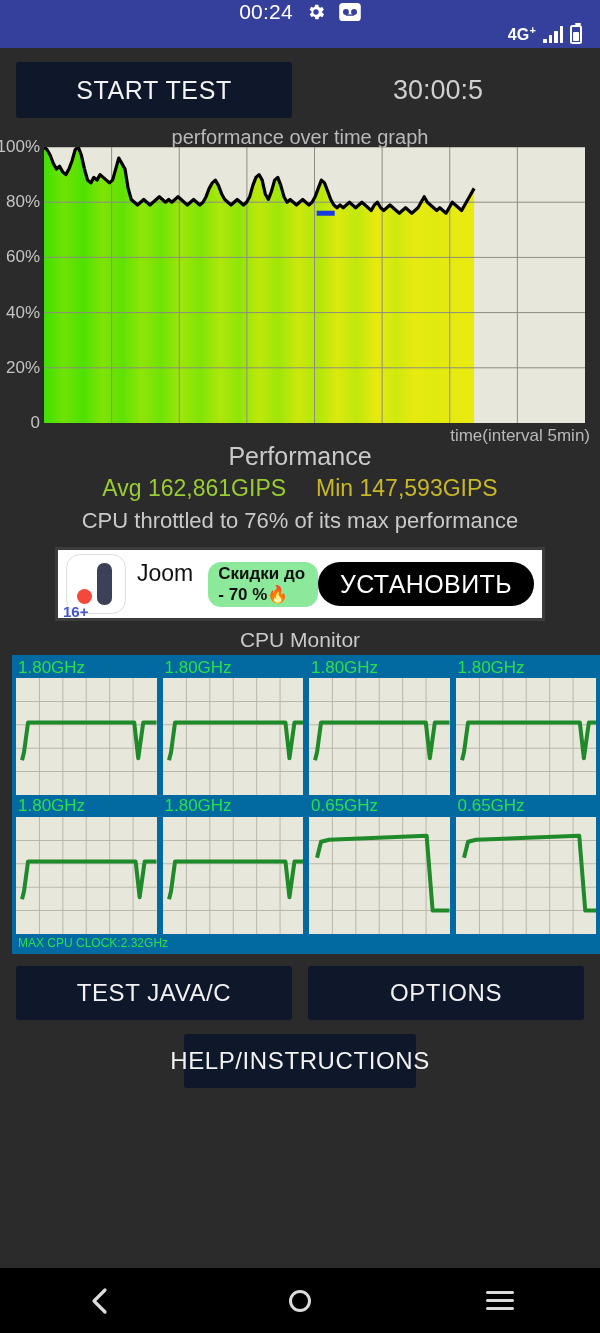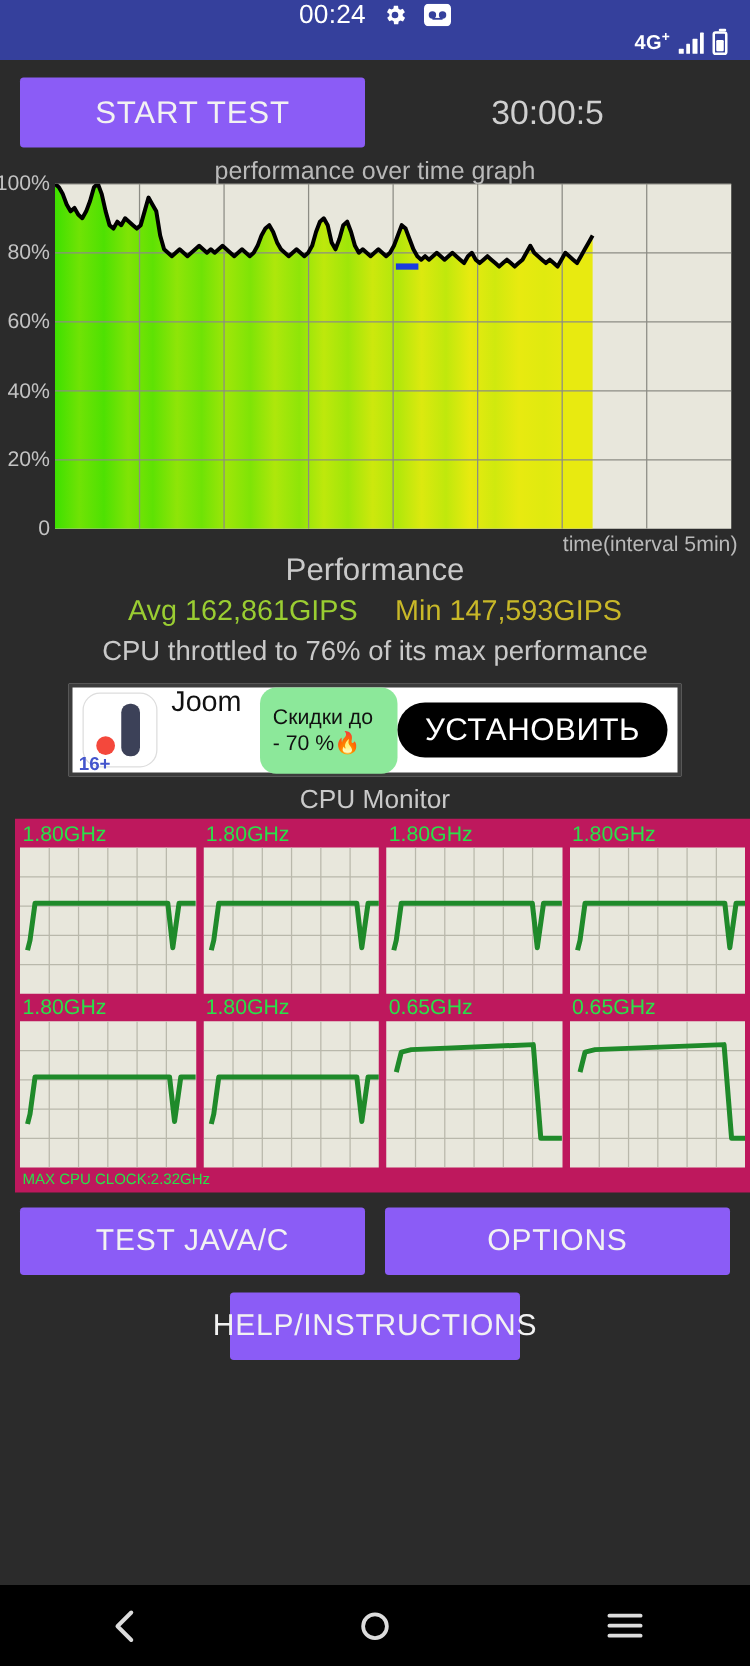--- a/index.html
+++ b/index.html
@@ -26,21 +26,21 @@
   .bars i { display: block; width: 3.5px; background: #fff; border-radius: .5px; }
   .bars i:nth-child(1){height:4px} .bars i:nth-child(2){height:8px}
   .bars i:nth-child(3){height:12px} .bars i:nth-child(4){height:17px}
   .batt { width: 12px; height: 19px; border: 2px solid #fff; border-radius: 2.5px; position: relative; }
   .batt:before { content:""; position:absolute; top:-4px; left:3px; width:6px; height:2.5px; background:#fff; border-radius:1px;}
   .batt:after { content:""; position:absolute; left:1px; right:1px; bottom:1px; top:5px; background:#fff; border-radius:1px;}
 
   
   .toprow { display: flex; align-items: center; padding: 14px 16px 6px 16px; }
   .btn {
-    background: #8b5cf6; color: #f2f2f2; border: none;
+    background: #0f172a; color: #f2f2f2; border: none;
     border-radius: 3px; font-size: 25px; letter-spacing: .6px;
     font-family: "Liberation Sans", sans-serif;
     display: flex; align-items: center; justify-content: center;
   }
   .btn-start { width: 276px; height: 56px; }
   .timer { flex: 1; text-align: center; color: #cfcfcf; font-size: 27px; }
 
   
   .graph-wrap { position: relative; height: 310px; margin-top: 2px; }
   .graph-title {
@@ -75,33 +75,33 @@
     border-radius: 14px; position: relative; flex: 0 0 60px; overflow: hidden;
   }
   .ad-j { position: absolute; left: 30px; top: 8px; width: 15px; height: 42px;
           background: #3c4158; border-radius: 7px 7px 7px 7px; }
   .ad-dot { position: absolute; left: 10px; bottom: 9px; width: 15px; height: 15px;
             background: #f4483c; border-radius: 50%; }
   .ad-age { position: absolute; left: 5px; bottom: -2px; color: #4455cc; font-size: 15px; font-weight: 600;}
   .ad-text { margin-left: 11px; display: flex; flex-direction: row; gap: 15px; }
   .ad-title { color: #111; font-size: 23px; line-height: 1; }
   .ad-pill {
-    background: #8ce89a; border-radius: 13px; padding: 14px 10px;
-    color: #111; font-size: 17px; display: inline-block; width: fit-content;
+    background: #8ce89a; border-radius: 13px; padding: 2px 10px;
+    color: #111; font-size: 17px; display: inline-block; width: fit-content; font-weight: bold;
   }
   .ad-cta {
     margin-left: auto; background: #000000; color: #fff; border: none;
     border-radius: 22px; height: 44px; padding: 0 22px; font-size: 25px;
     display: flex; align-items: center; letter-spacing: .4px;
     font-family: "Liberation Sans", sans-serif;
   }
 
   
   .cpu-title { text-align: center; color: #c9c9c9; font-size: 21px; margin-top: 7px; }
-  .cpu-panel { margin: 3px 0 0 12px; background: #be185d; padding: 2px 4px 2px 4px; }
+  .cpu-panel { margin: 3px 0 0 12px; background: #0369a1; padding: 2px 4px 2px 4px; }
   .cpu-row { display: flex; gap: 6px; }
   .cpu-cell { flex: 1; }
   .cpu-freq { color: #2ae04a; font-size: 17px; line-height: 1.25; margin-left: 2px; }
   .cpu-chart { width: 100%; height: 117px; background: #e8e7dc; display: block; }
   .cpu-max { color: #2ae04a; font-size: 12px; margin: 2px 0 2px 2px; }
 
   
   .btnrow { display: flex; gap: 16px; padding: 12px 16px 0 16px; }
   .btn-wide { flex: 1; height: 54px; font-size: 24px; }
   .btnrow-center { display: flex; justify-content: center; padding-top: 14px; }

